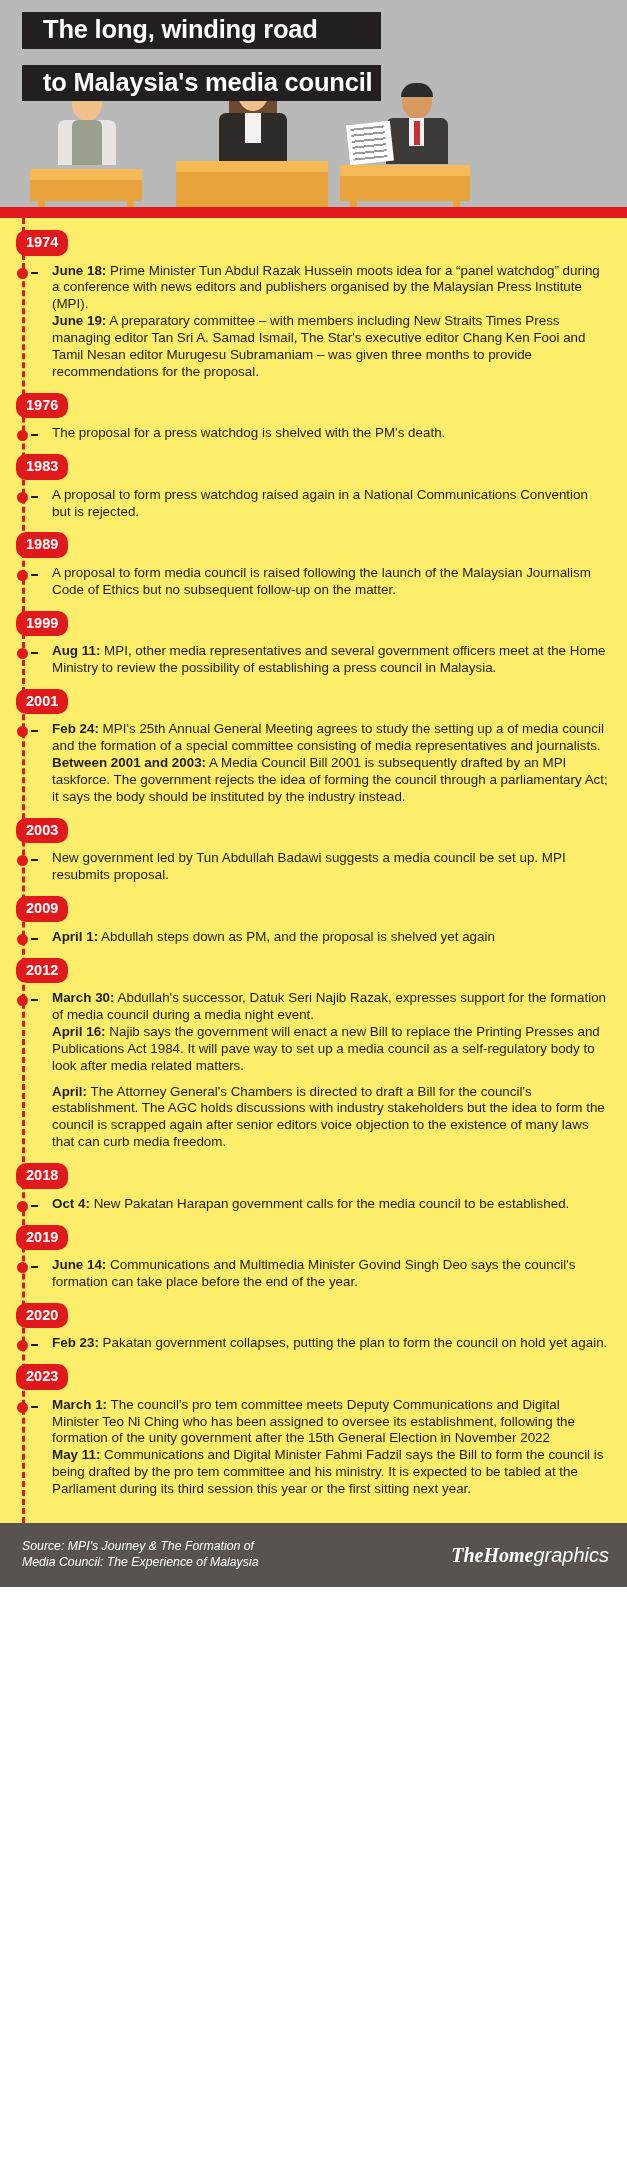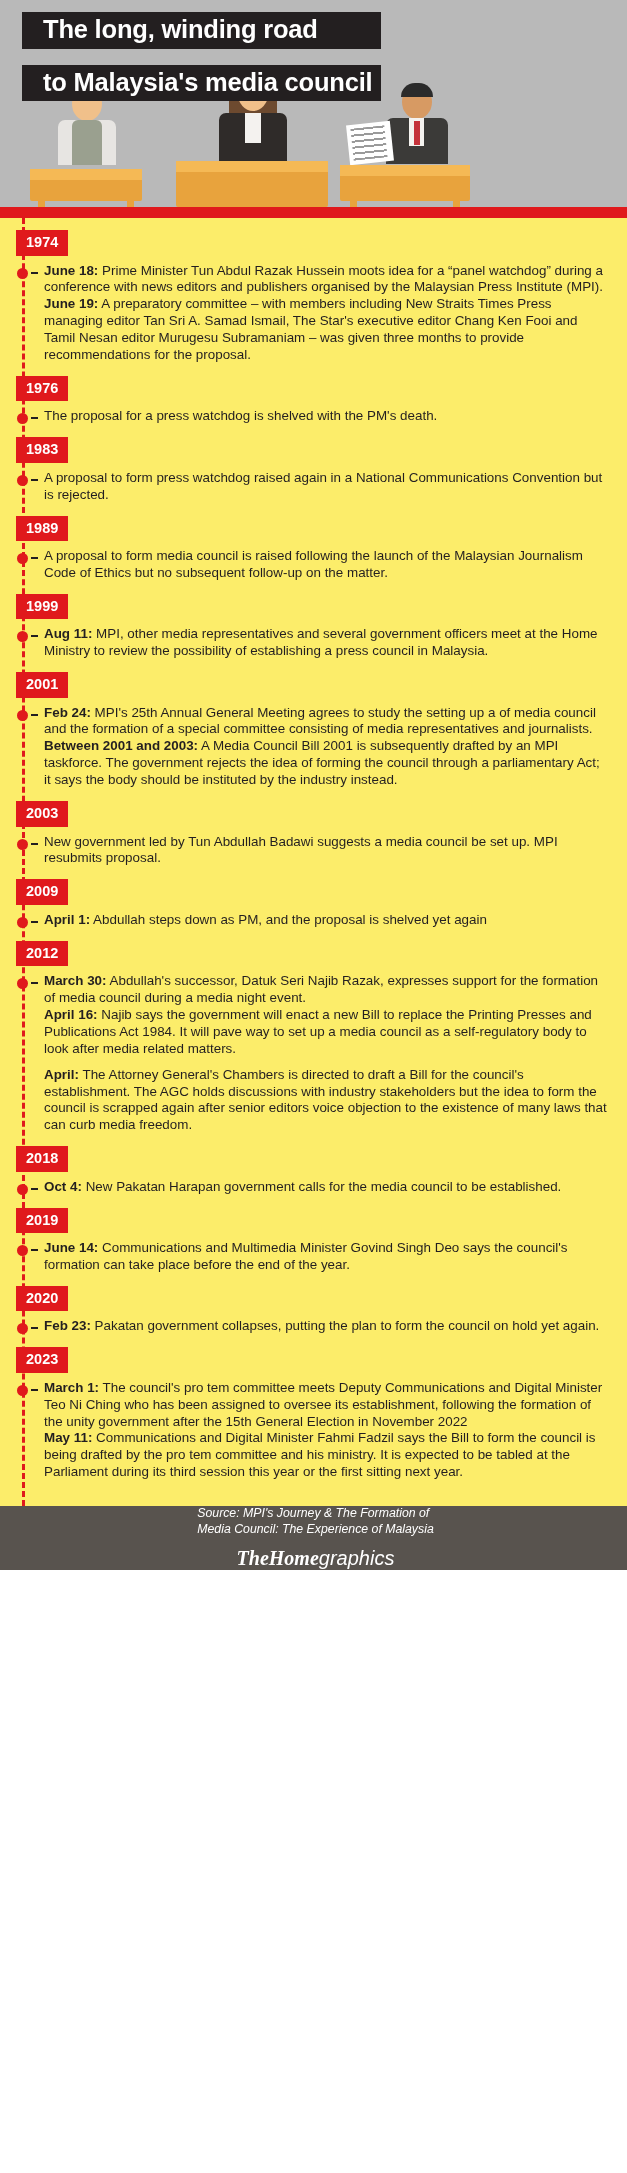--- a/index.html
+++ b/index.html
@@ -75,20 +75,21 @@
     display:inline-block;
     background:#e0191c;
     color:#ffffff;
     font-weight:bold;
     font-size:14.5px;
     line-height:1;
     padding:5px 10px 6px 10px;
     margin-left:-6px;
     position:relative;
     z-index:3;
+    border-radius:10px;
   }
   .bullet-row{
     position:relative;
     padding-left:22px;
     margin-top:7px;
   }
   .dot{
     position:absolute;
     left:-5px; top:5px;
     width:11px;height:11px;border-radius:50%;
@@ -97,39 +98,38 @@
   }
   .dash{
     position:absolute;
     left:9px; top:9px;
     width:7px;height:2px;background:#231f20;
   }
   .para{
     font-size:13.4px;
     line-height:1.26;
     color:#231f20;
-    margin:0 0 0 0;
+    margin:0 0 0 8px;
   }
   .para + .para{ margin-top:9px; }
   .para.sub{ padding-left:22px; }
   .b{ font-weight:bold; }
   .spacer{ height:13px; }
   .entry-gap{ height:12px; }
 
   
   .footer{
     background:#58534e;
     color:#ffffff;
     height:64px;
     display:flex;
     align-items:center;
     justify-content:space-between;
     padding:0 18px 0 22px;
     box-sizing:border-box;
-    flex-direction:column;
   }
   .source{
     font-size:12.3px;
     font-style:italic;
     line-height:1.3;
     max-width:330px;
   }
   .logo{
     font-size:20px;
     font-style:italic;

